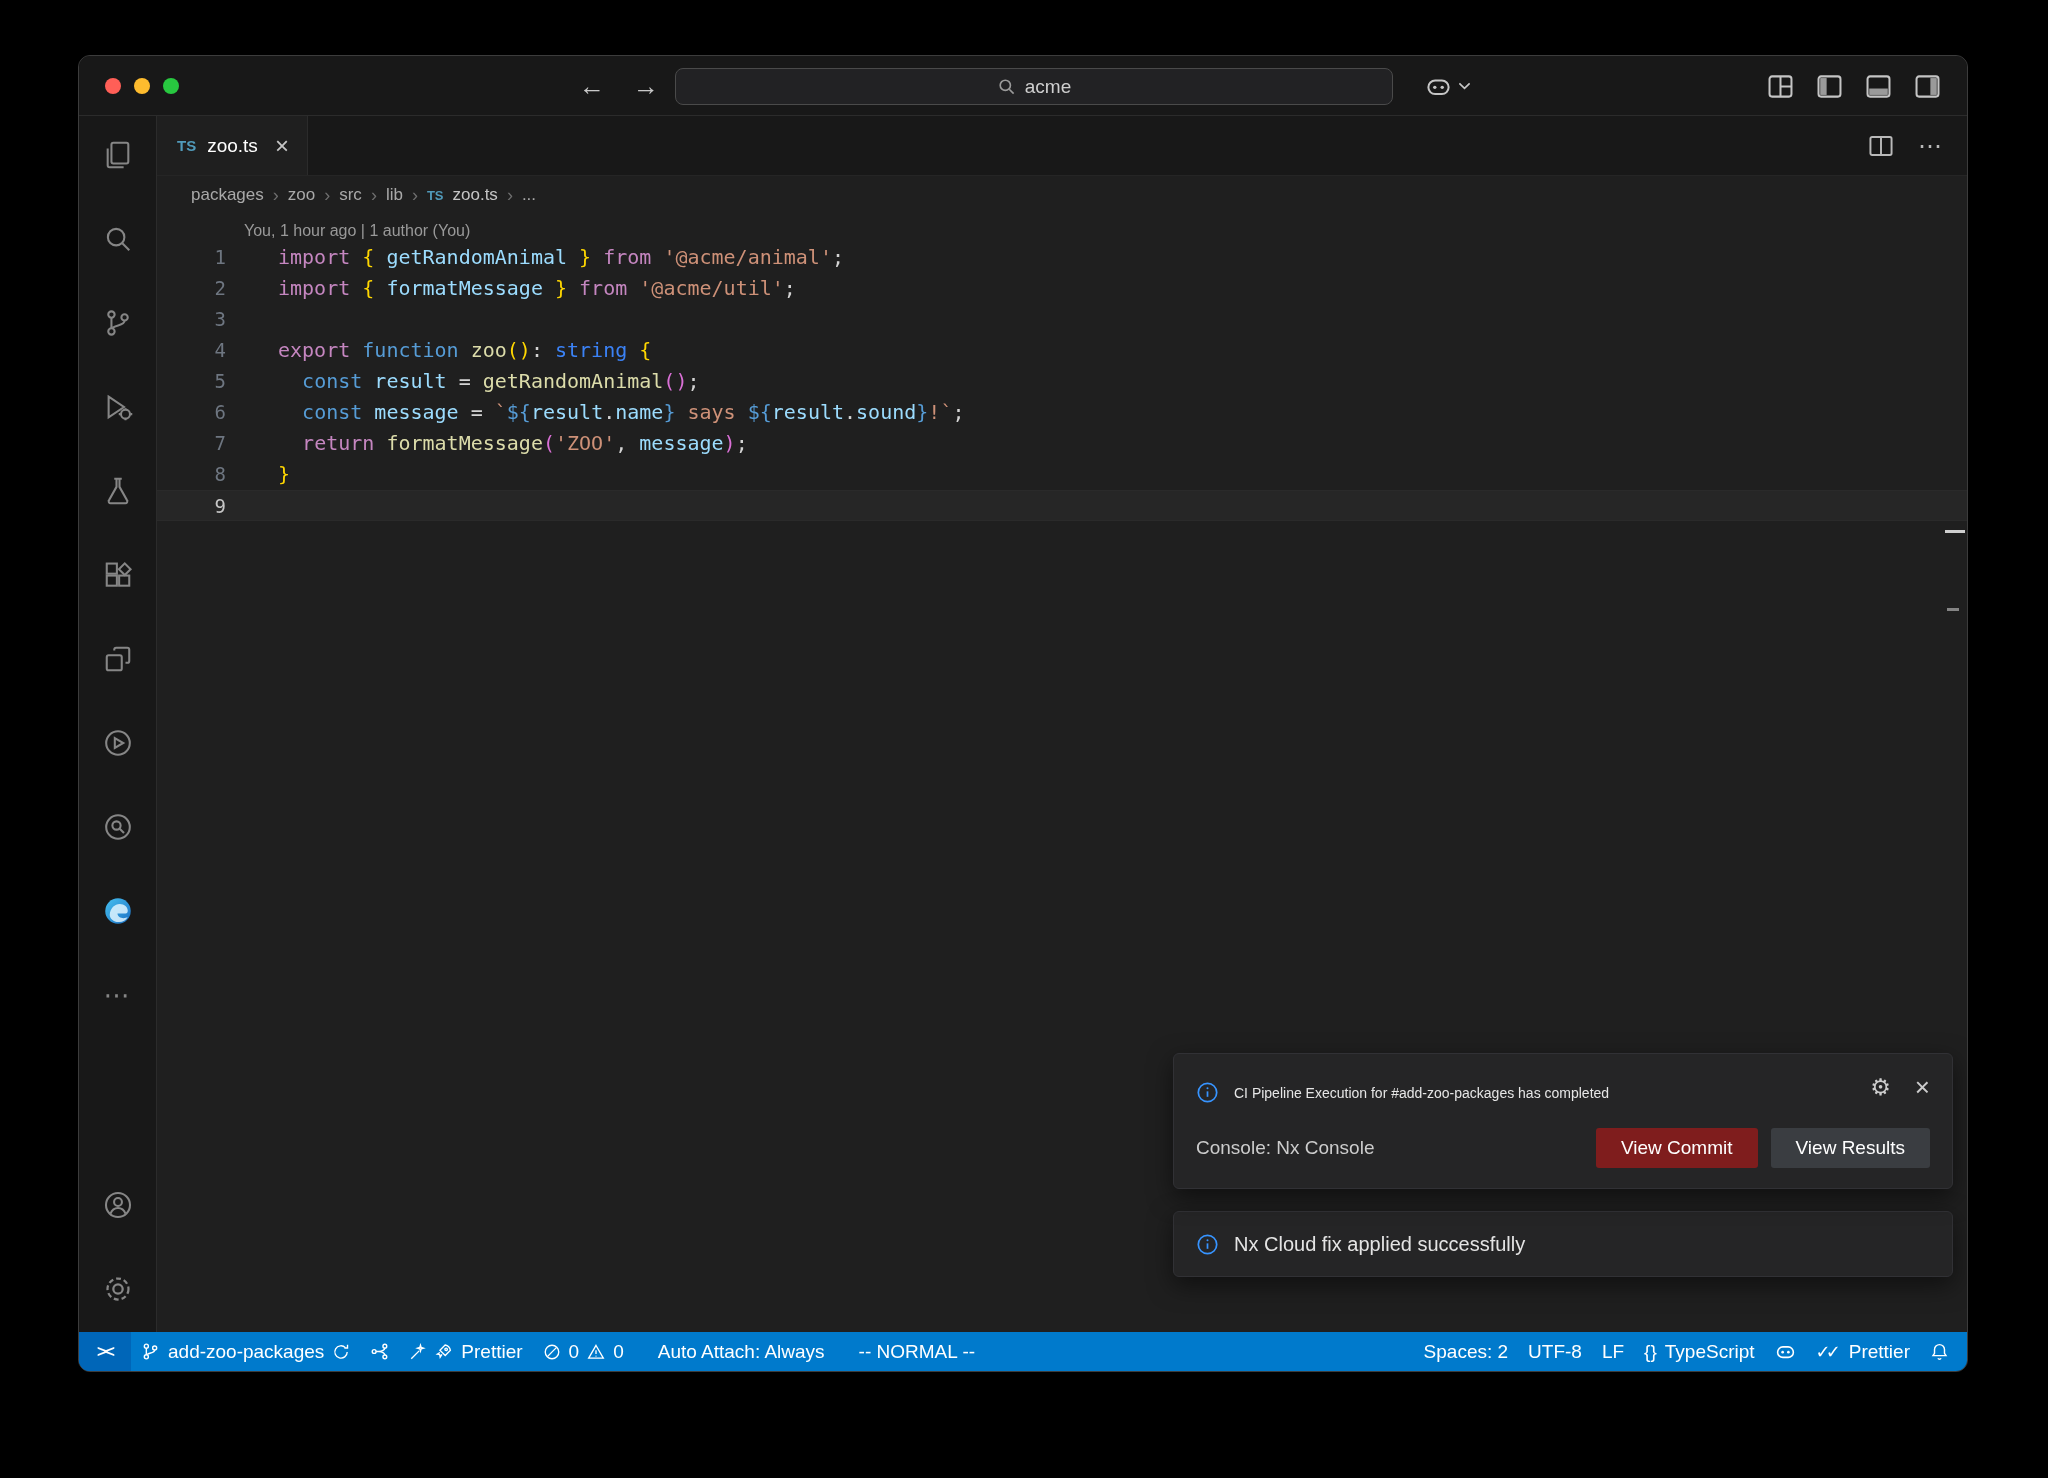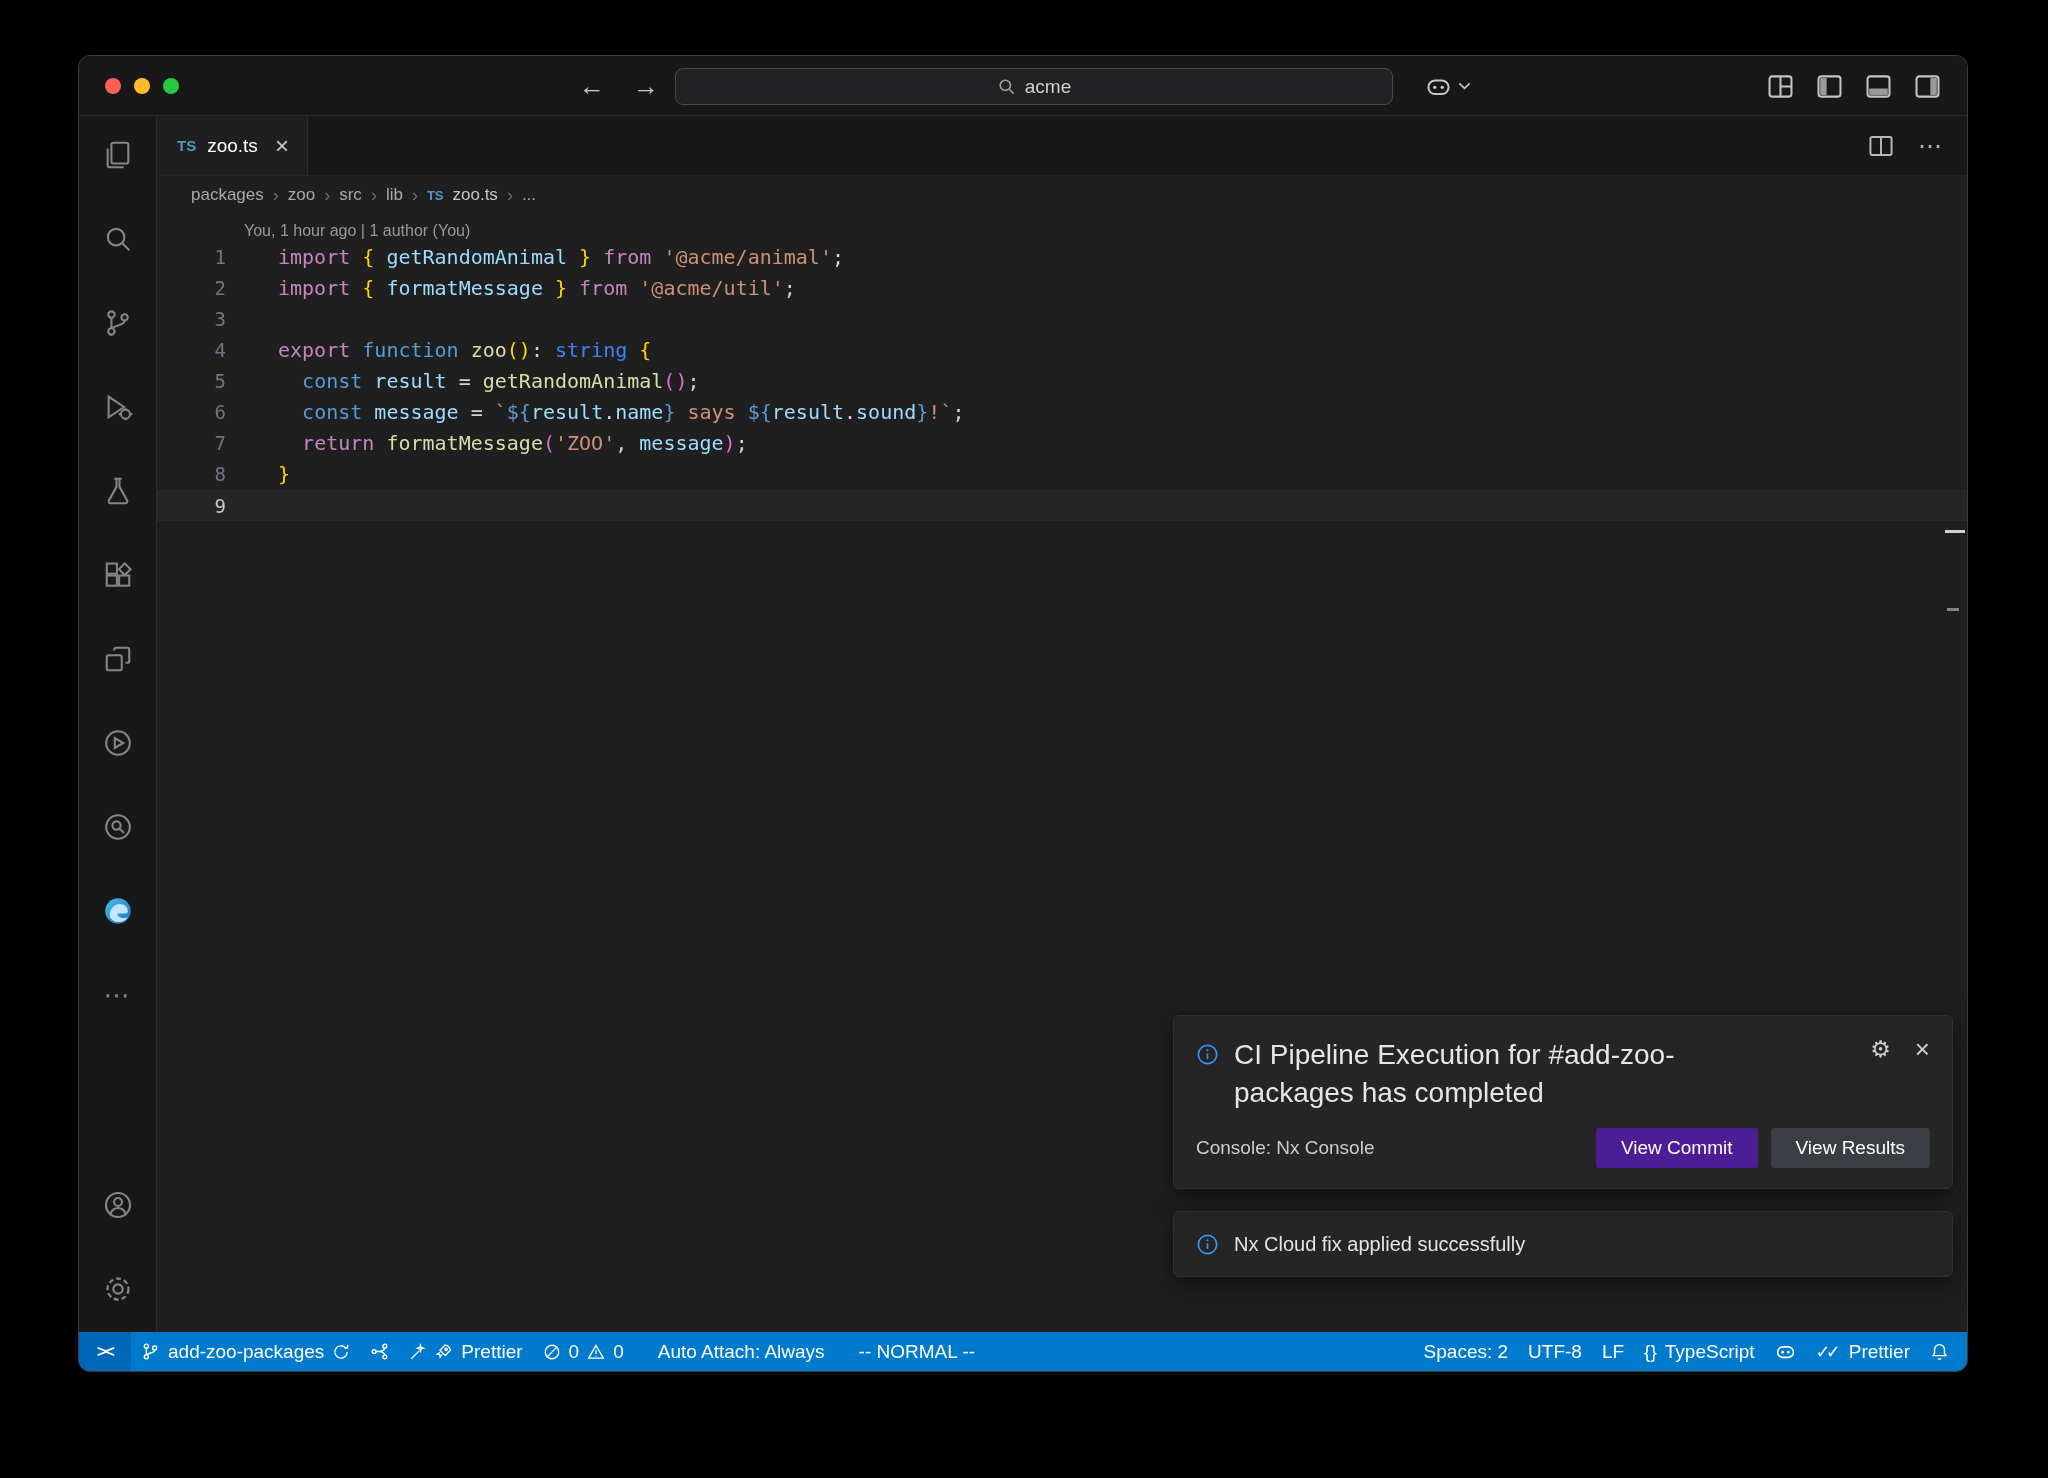--- a/index.html
+++ b/index.html
@@ -68,30 +68,30 @@
   .tk-pb2{color:#DA70D6} .tk-ipb{color:#569CD6}
   .ov-mark1 { position:absolute; right:2px; top:316px; width:20px; height:3px; background:#cfcfcf; }
   .ov-mark2 { position:absolute; right:8px; top:394px; width:12px; height:3px; background:rgba(255,255,255,.45); }
 
   
   .toasts { position:absolute; right:14px; bottom:55px; width:780px; display:flex; flex-direction:column; gap:22px; }
   .toast { background:#252526; border:1px solid #313135; border-radius:6px; box-shadow:0 8px 24px rgba(0,0,0,.5);
            color:#e4e4e4; }
   .toast1 { padding:20px 22px 20px 22px; position:relative; }
   .toast-head { display:flex; align-items:flex-start; gap:15px; }
-  .toast-title { font-size:28px; line-height:38px; max-width:555px; color:#e6e6e6; }
+  .toast-title { font-size:14px; line-height:38px; max-width:555px; color:#e6e6e6; }
   .toast-actions { position:absolute; top:20px; right:22px; display:flex; align-items:center; gap:24px; color:#cccccc; }
   .toast-gear { font-size:23px; font-family:"DejaVu Sans", sans-serif; }
   .toast-close { font-size:26px; line-height:1; }
   .toast-foot { margin-top:16px; display:flex; align-items:center; }
   .toast-source { font-size:19px; color:#cccccc; }
   .toast-buttons { margin-left:auto; display:flex; gap:13px; }
   .btn { height:40px; display:flex; align-items:center; padding:0 25px; font-size:19px; color:#ffffff;
          border-radius:3px; }
-  .btn-primary { background:#4c1d95; }
+  .btn-primary { background:#7f1d1d; }
   .btn-secondary { background:#3a3d41; }
   .toast2 { height:66px; display:flex; align-items:center; gap:15px; padding:10px 22px; font-size:20px; }
   .info-ic { color:#3794ff; flex:none; margin-top:7px; }
   .toast2 .info-ic { margin-top:0; }
 
   
   .statusbar { position:absolute; left:0; bottom:0; width:100%; height:39px; background:#007acc; color:#ffffff;
                display:flex; align-items:stretch; font-size:19px; }
   .sb-remote { width:52px; background:#0066b8; display:flex; align-items:center; justify-content:center;
                font-weight:700; font-size:17px; letter-spacing:-2px; }

